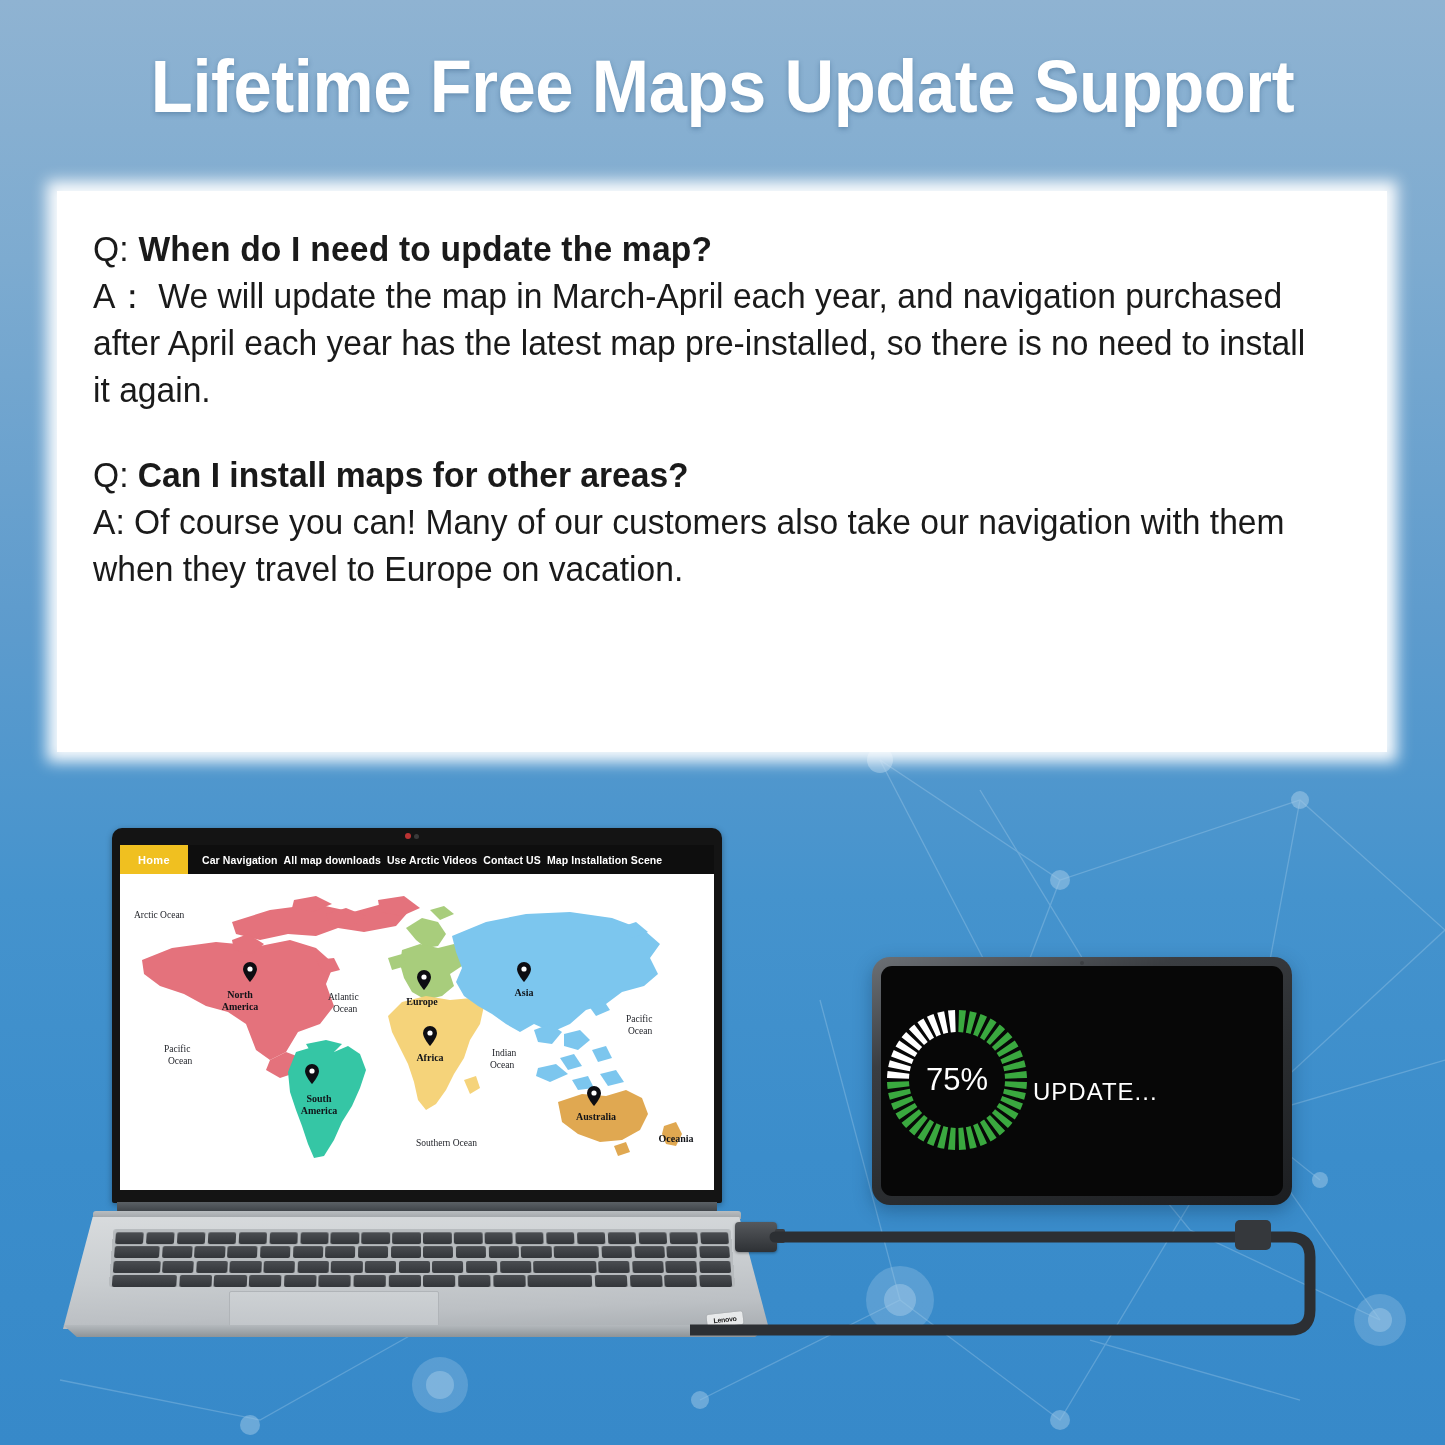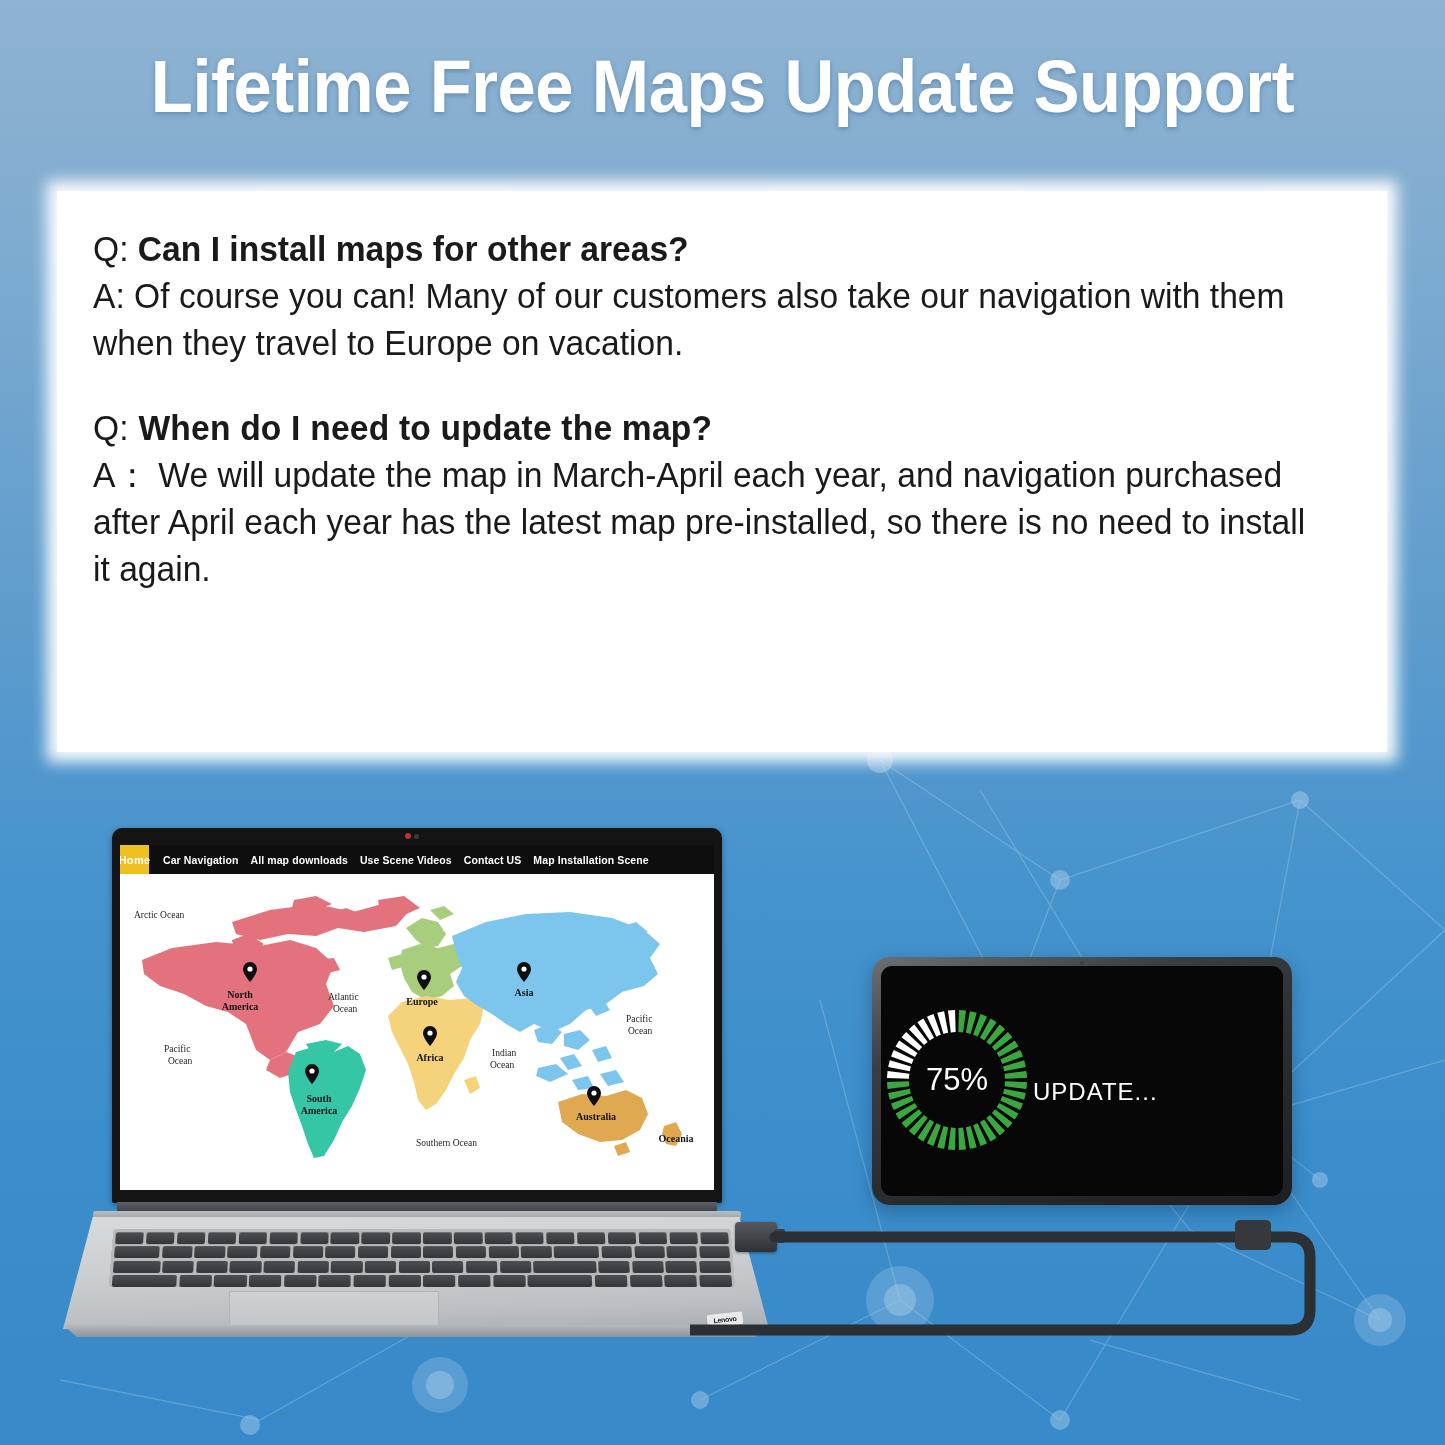--- a/index.html
+++ b/index.html
@@ -76,24 +76,24 @@
     background:#ffffff;overflow:hidden;
   }
 
   
   .navbar{
     position:absolute;left:0;top:0;width:100%;height:29px;background:#0e0e0e;
     display:flex;align-items:stretch;
   }
   .nav-home{
     background:#f0c020;color:#ffffff;font-size:11px;font-weight:bold;
-    display:flex;align-items:center;justify-content:center;width:29px;
+    display:flex;align-items:center;justify-content:center;width:68px;
     letter-spacing:.3px;
   }
-  .nav-items{display:flex;align-items:center;gap:12px;padding-left:14px;}
+  .nav-items{display:flex;align-items:center;gap:6px;padding-left:14px;}
   .nav-item{color:#ffffff;font-size:10.5px;font-weight:bold;white-space:nowrap;letter-spacing:.1px;}
 
   
   .mapwrap{position:absolute;left:0;top:29px;width:594px;height:316px;background:#fff;}
   .mapwrap svg{display:block;width:594px;height:316px;}
   .ocean-label{font-family:"Liberation Serif",serif;font-size:9.5px;fill:#23252b;}
   .cont-label{font-family:"Liberation Serif",serif;font-size:10px;fill:#111318;font-weight:bold;}
 
   
   .hinge{
@@ -221,58 +221,58 @@
       <circle cx="440" cy="1385" r="28"></circle>
     </g>
   </svg>
 
   <div class="title">Lifetime Free Maps Update Support</div>
 
   <div class="faq">
     <div class="faq-inner">
 
 
+      <div class="qa q2">
+        <div class="qline">
+          <span class="qmark">Q:</span>
+          <span class="qtext">When do I need to update the map?</span>
+        </div>
+        <div class="aline">
+          <span class="amark">A：</span>
+          <span>We will update the map in March-April each year, and navigation purchased after April each year has the latest map pre-installed, so there is no need to install it again.</span>
+        </div>
+      </div>
+
       <div class="qa q3">
         <div class="qline">
           <span class="qmark">Q:</span>
           <span class="qtext">Can I install maps for other areas?</span>
         </div>
         <div class="aline">
           <span class="amark">A:</span>
           <span>Of course you can! Many of our customers also take our navigation with them when they travel to Europe on vacation.</span>
-        </div>
-      </div>
-
-      <div class="qa q2">
-        <div class="qline">
-          <span class="qmark">Q:</span>
-          <span class="qtext">When do I need to update the map?</span>
-        </div>
-        <div class="aline">
-          <span class="amark">A：</span>
-          <span>We will update the map in March-April each year, and navigation purchased after April each year has the latest map pre-installed, so there is no need to install it again.</span>
         </div>
       </div>
 
     </div>
   </div>
 
 
   <div class="laptop">
 
     <div class="lid">
       <span class="cam-dot"></span>
       <div class="screen">
 
         <div class="navbar">
           <div class="nav-home">Home</div>
           <div class="nav-items">
             <span class="nav-item">Car Navigation</span>
             <span class="nav-item">All map downloads</span>
-            <span class="nav-item">Use Scene Videos</span>
+            <span class="nav-item">Use Arctic Videos</span>
             <span class="nav-item">Contact US</span>
             <span class="nav-item">Map Installation Scene</span>
           </div>
         </div>
 
         <div class="mapwrap">
           <svg viewBox="0 0 594 316">
             <rect x="0" y="0" width="594" height="316" fill="#ffffff"></rect>
 
             <g>

